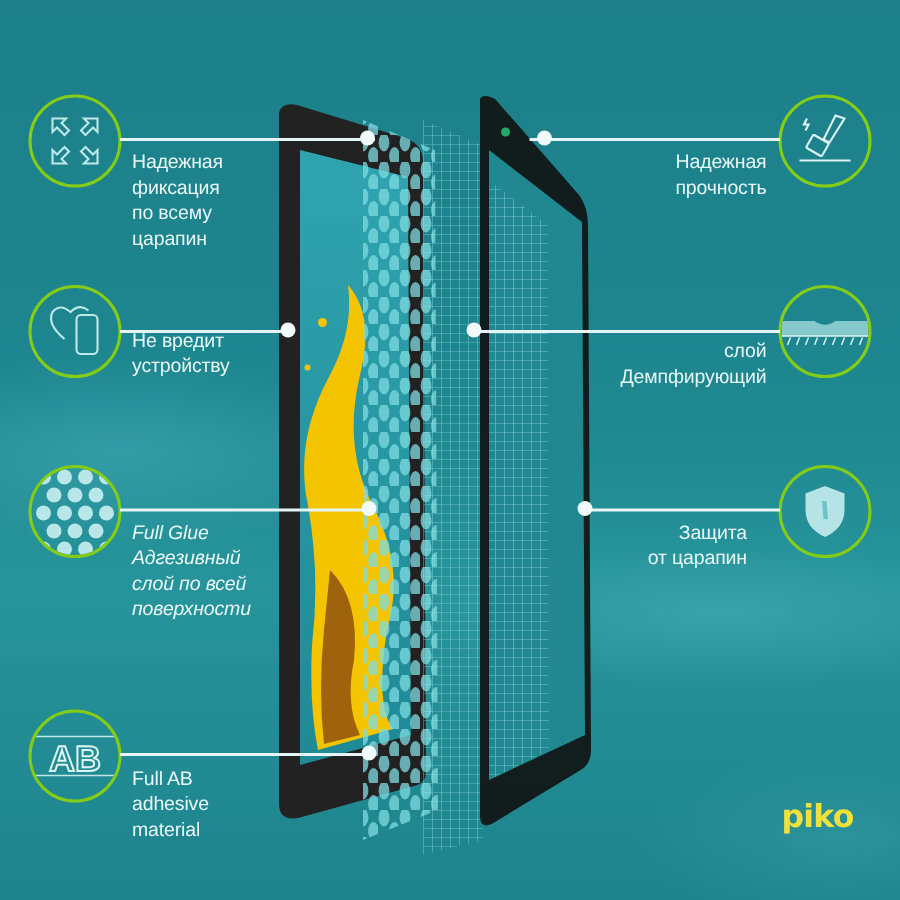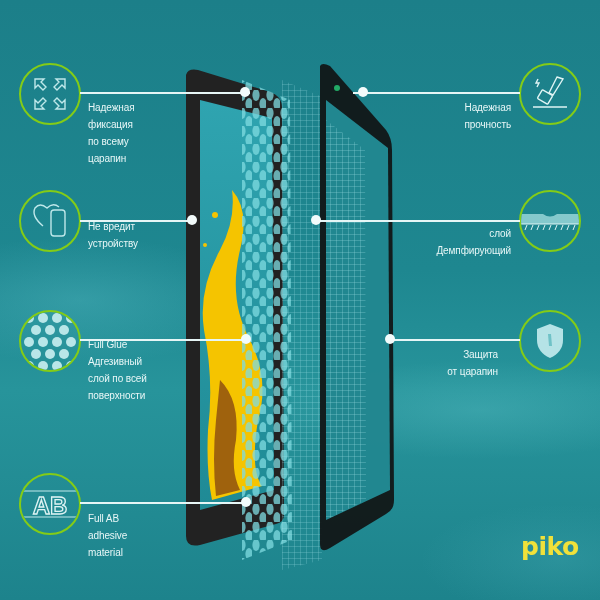--- a/index.html
+++ b/index.html
@@ -21,28 +21,28 @@
     position: absolute; width: 62px; height: 62px;
     border: 2px solid #84cc16; border-radius: 50%;
     overflow: hidden;
   }
   .line { position: absolute; height: 2px; background: #e6f6f6; }
   .dot {
     position: absolute; width: 10px; height: 10px; border-radius: 50%;
     background: #f2fbfb; margin-left: -5px; margin-top: -5px;
   }
   .label {
-    position: absolute; color: #e8f7f7; font-size: 10px; line-height: 17px;
+    position: absolute; color: #e8f7f7; font-size: 13px; line-height: 17px;
     letter-spacing: -0.1px;
   }
   .label.right { text-align: right; }
   .label span { display: block; }
   .piko {
     position: absolute; left: 521px; top: 532px;
-    font-size: 25px; font-weight: bold; color: #f0e13a; letter-spacing: -0.5px;
+    font-size: 21px; font-weight: bold; color: #f0e13a; letter-spacing: -0.5px;
     font-family: "DejaVu Sans", sans-serif;
   }
   svg { position: absolute; left: 0; top: 0; }
 </style>
 </head>
 <body>
 
 <div class="bg"></div>
 
 <svg width="600" height="600" viewBox="0 0 600 600">
@@ -135,21 +135,21 @@
         <circle cx="43" cy="42" r="5"></circle>
       <circle cx="8" cy="54" r="5"></circle>
         <circle cx="22" cy="54" r="5"></circle>
         <circle cx="36" cy="54" r="5"></circle>
         <circle cx="50" cy="54" r="5"></circle>
     </g>
   </svg>
 </div>
 <div class="line" style="left:80px;top:339px;width:166px;"></div>
 <div class="dot" style="left:246px;top:339px;"></div>
-<div class="label" style="left:88px;top:336px;">
+<div class="label" style="left:88px;top:346px;font-style:italic;">
   <span>Full Glue</span>
   <span>Адгезивный</span>
   <span>слой по всей</span>
   <span>поверхности</span>
 </div>
 
 <div class="circle" style="left:19px;top:473px;">
   <svg width="58" height="58" viewBox="0 0 58 58">
     <line x1="2" y1="16" x2="56" y2="16" stroke="#bfe8ea" stroke-width="1"></line>
     <line x1="2" y1="42" x2="56" y2="42" stroke="#bfe8ea" stroke-width="1"></line>

